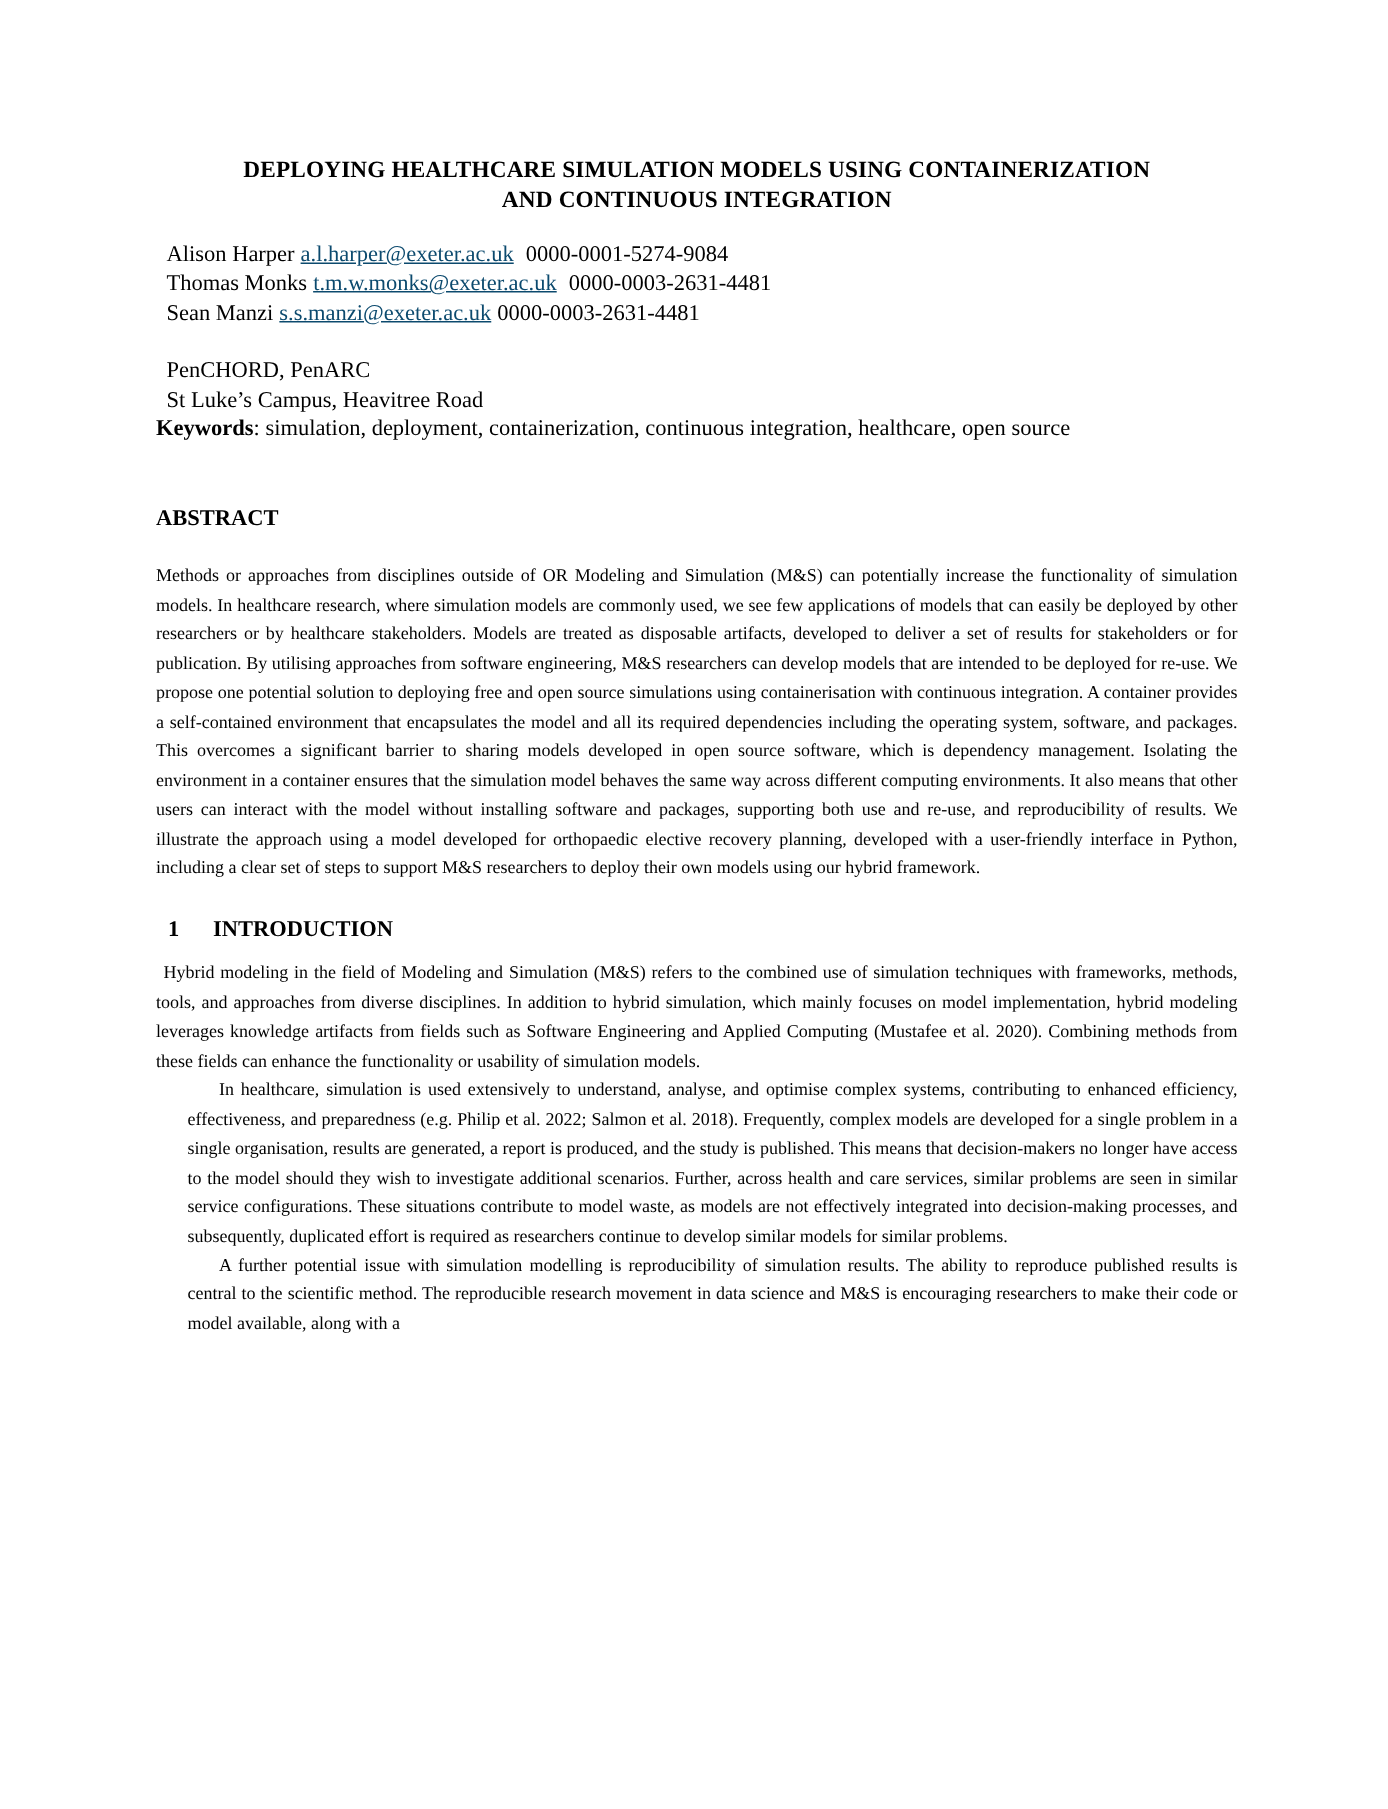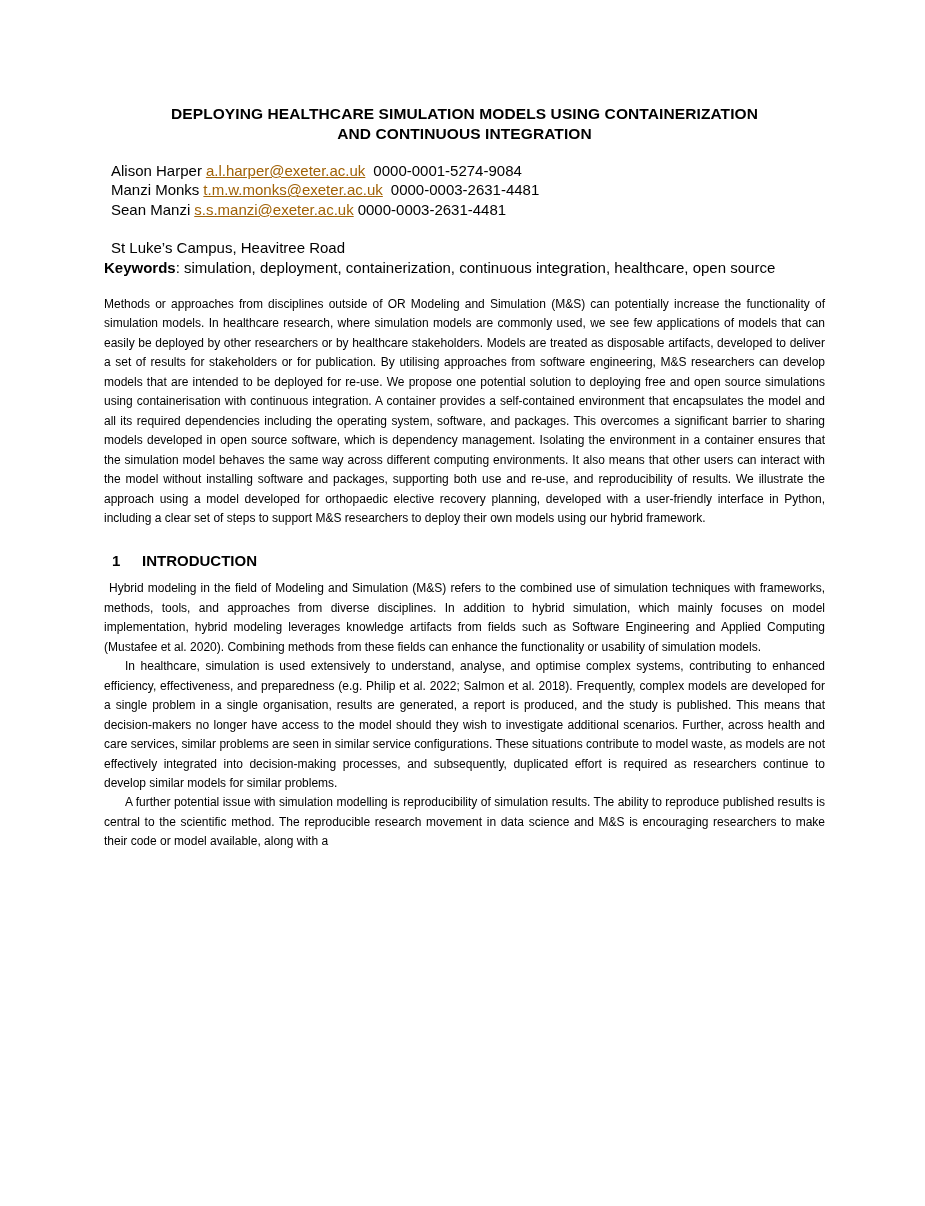--- a/index.html
+++ b/index.html
@@ -5,21 +5,21 @@
   html, body {
     margin: 0;
     padding: 0;
     background: #ffffff;
   }
   .page {
     position: relative;
     width: 925px;
     height: 982px;
     background: #ffffff;
-    font-family: Liberation Sans, sans-serif;
+    font-family: Liberation Serif, serif;
     color: #000000;
     overflow: hidden;
   }
   .content {
     padding: 0 100px 0 104px;
   }
   .paper-title {
     margin-top: 104px;
     text-align: center;
     font-weight: bold;
@@ -27,21 +27,21 @@
     line-height: 20px;
     letter-spacing: 0.1px;
   }
   .authors {
     margin-top: 17px;
     padding-left: 7px;
     font-size: 15px;
     line-height: 19.4px;
   }
   .author-line a {
-    color: #a16207;
+    color: #0c4a6e;
     text-decoration: underline;
     cursor: pointer;
   }
   .author-line .orcid {
     margin-left: 8px;
   }
   .author-line .email {
     margin-left: 4px;
   }
   .affiliation {
@@ -81,53 +81,56 @@
   .intro-heading .sec-num {
     display: inline-block;
     width: 30px;
   }
   .intro-para-first {
     margin-top: 9px;
     text-indent: 5px;
   }
   .intro-para {
     text-indent: 21px;
+    margin-left: 21px;
   }
 </style>
 </head>
 <body>
 
 <div class="page">
   <div class="content">
 
     <div class="paper-title">
       <div>DEPLOYING HEALTHCARE SIMULATION MODELS USING CONTAINERIZATION</div>
       <div>AND CONTINUOUS INTEGRATION</div>
     </div>
 
     <div class="authors">
       <div class="author-line">
         <span>Alison Harper</span><a class="email">a.l.harper@exeter.ac.uk</a><span class="orcid">0000-0001-5274-9084</span>
       </div>
       <div class="author-line">
-        <span>Manzi Monks</span><a class="email">t.m.w.monks@exeter.ac.uk</a><span class="orcid">0000-0003-2631-4481</span>
+        <span>Thomas Monks</span><a class="email">t.m.w.monks@exeter.ac.uk</a><span class="orcid">0000-0003-2631-4481</span>
       </div>
       <div class="author-line">
         <span>Sean Manzi</span><a class="email">s.s.manzi@exeter.ac.uk</a><span class="orcid" style="margin-left:4px;">0000-0003-2631-4481</span>
       </div>
     </div>
 
     <div class="affiliation">
+      <div>PenCHORD, PenARC</div>
       <div>St Luke’s Campus, Heavitree Road</div>
     </div>
 
     <div class="keywords">
       <span class="kw-label">Keywords</span><span>: simulation, deployment, containerization, continuous integration, healthcare, open source</span>
     </div>
 
+    <div class="section-heading abstract-heading">ABSTRACT</div>
 
     <p class="body-para abstract-body">Methods or approaches from disciplines outside of OR Modeling and Simulation (M&amp;S) can potentially increase the functionality of simulation models. In healthcare research, where simulation models are commonly used, we see few applications of models that can easily be deployed by other researchers or by healthcare stakeholders. Models are treated as disposable artifacts, developed to deliver a set of results for stakeholders or for publication. By utilising approaches from software engineering, M&amp;S researchers can develop models that are intended to be deployed for re-use.  We propose one potential solution to deploying free and open source simulations using containerisation with continuous integration. A container provides a self-contained environment that encapsulates the model and all its required dependencies including the operating system, software, and packages. This overcomes a significant barrier to sharing models developed in open source software, which is dependency management. Isolating the environment in a container ensures that the simulation model behaves the same way across different computing environments. It also means that other users can interact with the model without installing software and packages, supporting both use and re-use, and reproducibility of results. We illustrate the approach using a model developed for orthopaedic elective recovery planning, developed with a user-friendly interface in Python, including a clear set of steps to support M&amp;S researchers to deploy their own models using our hybrid framework.</p>
 
     <div class="section-heading intro-heading">
       <span class="sec-num">1</span><span>INTRODUCTION</span>
     </div>
 
     <p class="body-para intro-para-first">Hybrid modeling in the field of Modeling and Simulation (M&amp;S) refers to the combined use of simulation techniques with frameworks, methods, tools, and approaches from diverse disciplines. In addition to hybrid simulation, which mainly focuses on model implementation, hybrid modeling leverages knowledge artifacts from fields such as Software Engineering and Applied Computing (Mustafee et al. 2020). Combining methods from these fields can enhance the functionality or usability of simulation models.</p>
     <p class="body-para intro-para">In healthcare, simulation is used extensively to understand, analyse, and optimise complex systems, contributing to enhanced efficiency, effectiveness, and preparedness (e.g. Philip et al. 2022; Salmon et al. 2018). Frequently, complex models are developed for a single problem in a single organisation, results are generated, a report is produced, and the study is published. This means that decision-makers no longer have access to the model should they wish to investigate additional scenarios.  Further, across health and care services, similar problems are seen in similar service configurations. These situations contribute to model waste, as models are not effectively integrated into decision-making processes, and subsequently, duplicated effort is required as researchers continue to develop similar models for similar problems.</p>
     <p class="body-para intro-para">A further potential issue with simulation modelling is reproducibility of simulation results. The ability to reproduce published results is central to the scientific method.  The reproducible research movement in data science and M&amp;S is encouraging researchers to make their code or model available, along with a</p>

